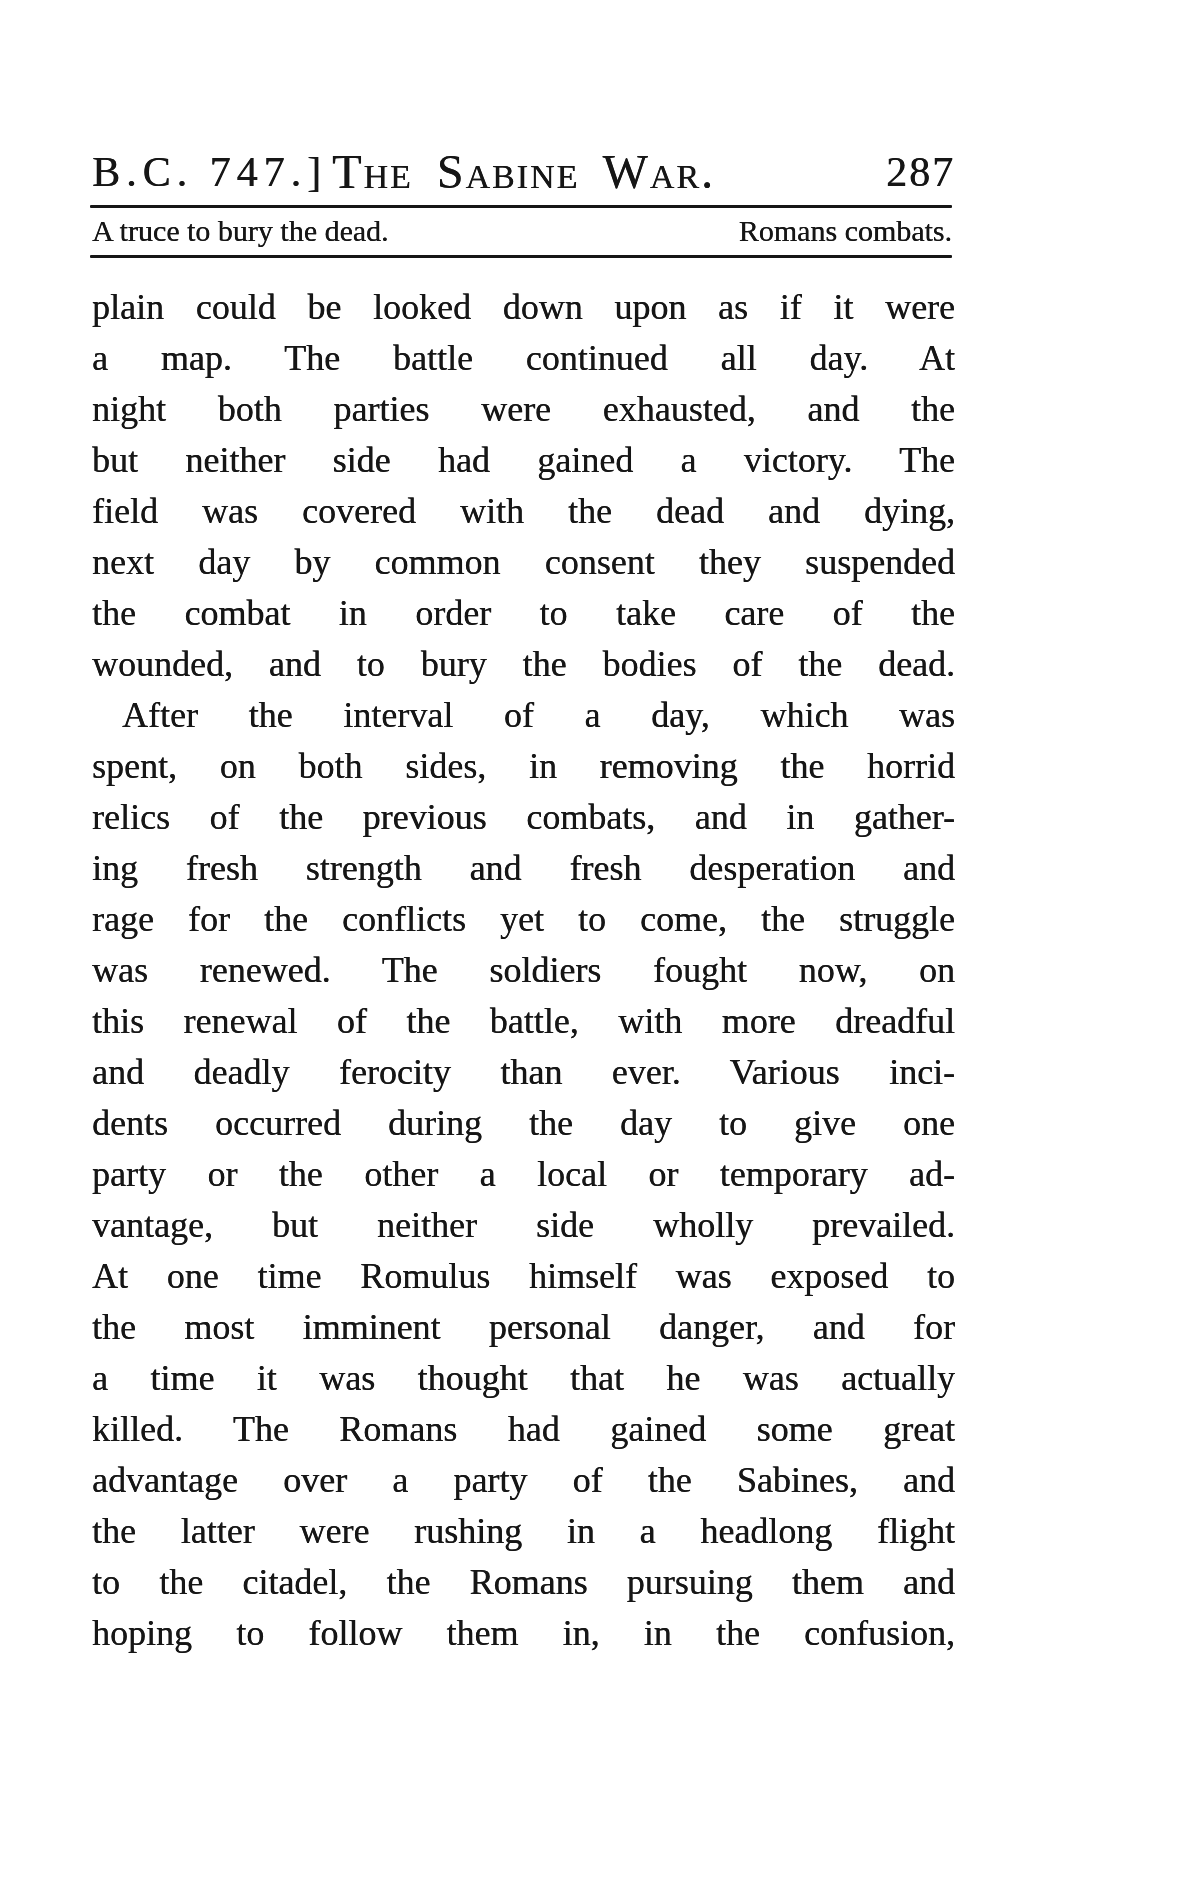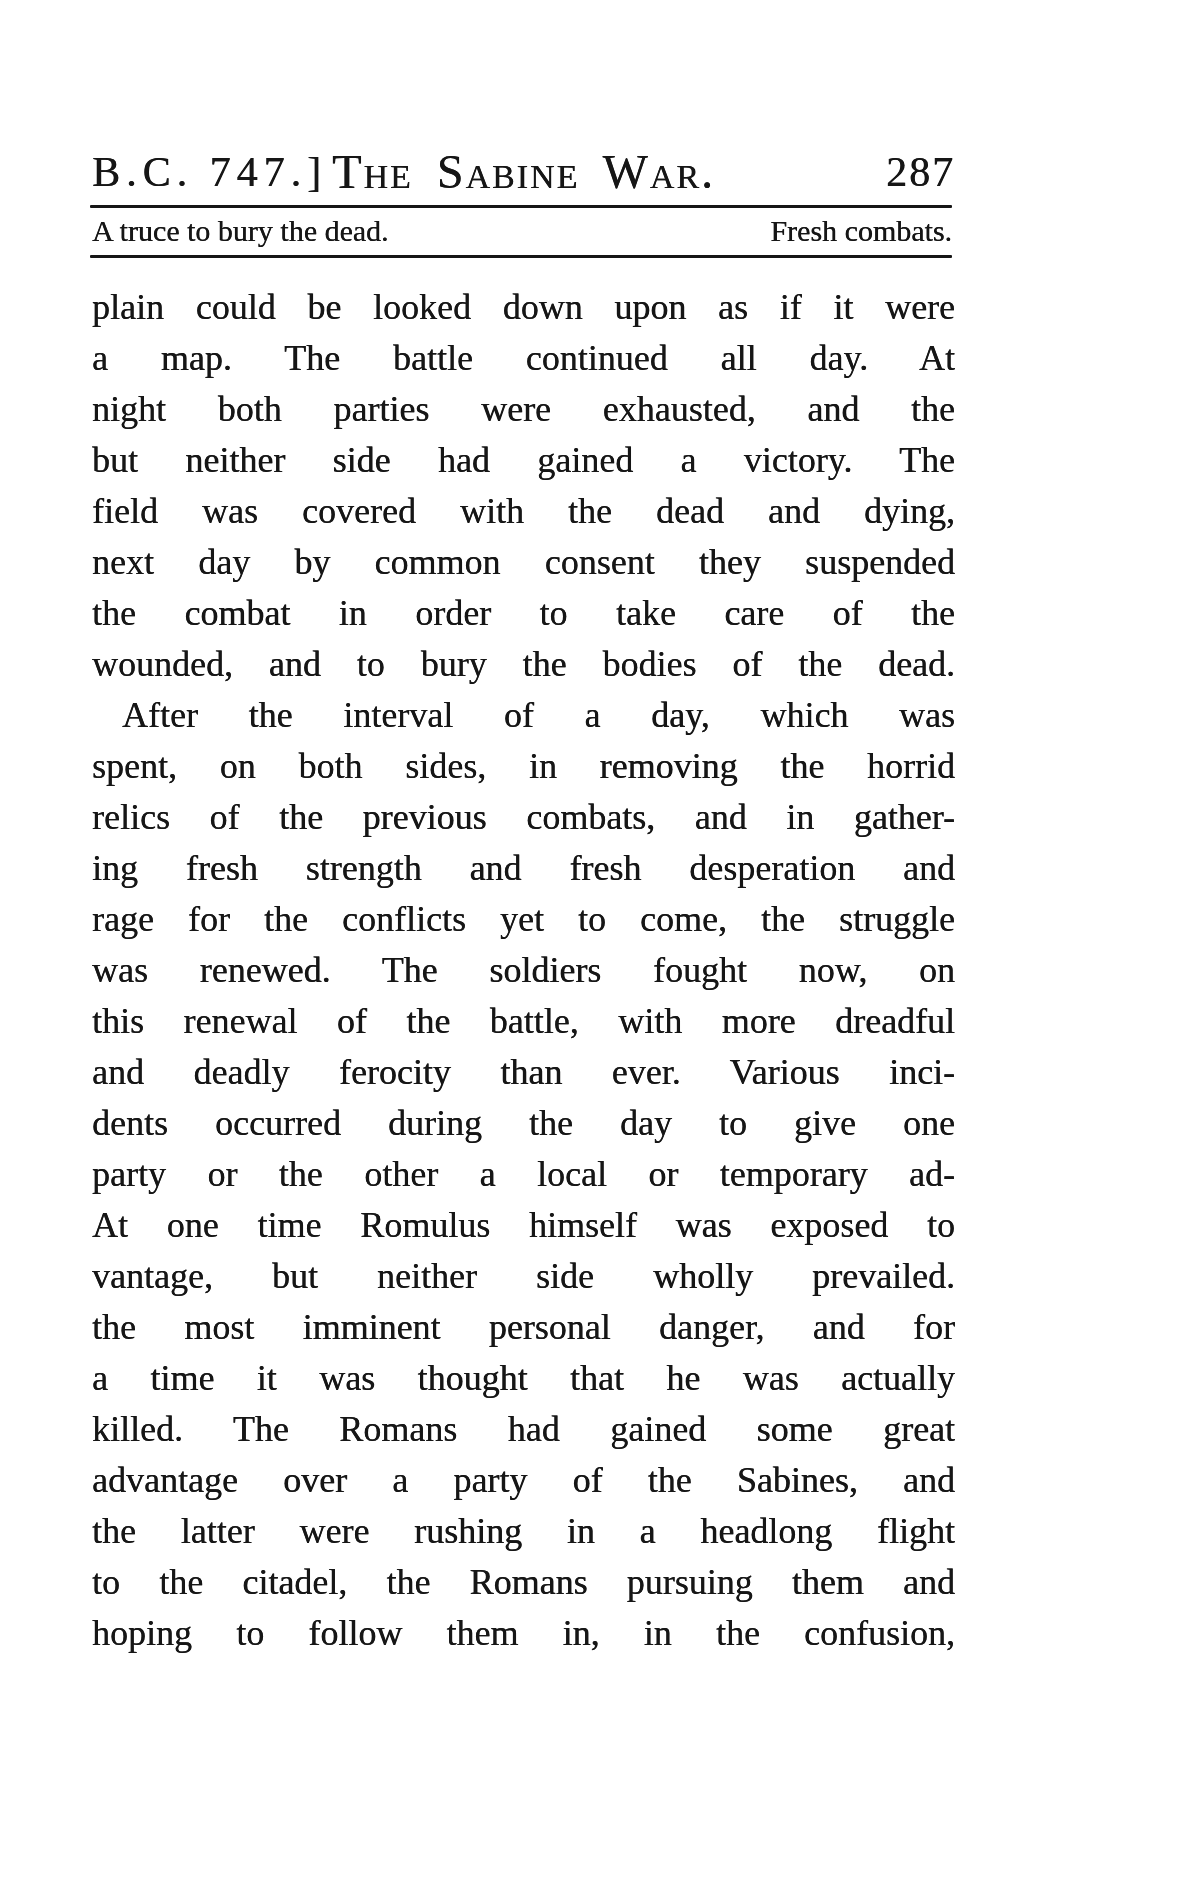--- a/index.html
+++ b/index.html
@@ -104,21 +104,21 @@
   <header class="running-head">
     <span class="era">B.C. 747.]</span>
     <span class="title">The Sabine War.</span>
     <span class="folio">287</span>
   </header>
 
   <div class="rule rule-top"></div>
 
   <div class="summary-row">
     <span>A truce to bury the dead.</span>
-    <span>Fresh combats.</span>
+    <span>Romans combats.</span>
   </div>
 
   <div class="rule rule-bottom"></div>
 
   <main class="body-text">
     <div class="line">plain could be looked down upon as if it were</div>
     <div class="line">a map. The battle continued all day. At</div>
     <div class="line">night both parties were exhausted, and the</div>
     <div class="line">but neither side had gained a victory. The</div>
     <div class="line">field was covered with the dead and dying,</div>
@@ -128,22 +128,22 @@
     <div class="line indent">After the interval of a day, which was</div>
     <div class="line">spent, on both sides, in removing the horrid</div>
     <div class="line">relics of the previous combats, and in gather-</div>
     <div class="line">ing fresh strength and fresh desperation and</div>
     <div class="line">rage for the conflicts yet to come, the struggle</div>
     <div class="line">was renewed. The soldiers fought now, on</div>
     <div class="line">this renewal of the battle, with more dreadful</div>
     <div class="line">and deadly ferocity than ever. Various inci-</div>
     <div class="line">dents occurred during the day to give one</div>
     <div class="line">party or the other a local or temporary ad-</div>
+    <div class="line">vantage, but neither side wholly prevailed.</div>
     <div class="line">At one time Romulus himself was exposed to</div>
-    <div class="line">vantage, but neither side wholly prevailed.</div>
     <div class="line">the most imminent personal danger, and for</div>
     <div class="line">a time it was thought that he was actually</div>
     <div class="line">killed. The Romans had gained some great</div>
     <div class="line">advantage over a party of the Sabines, and</div>
     <div class="line">the latter were rushing in a headlong flight</div>
     <div class="line">to the citadel, the Romans pursuing them and</div>
     <div class="line">hoping to follow them in, in the confusion,</div>
   </main>
 
 </div>

